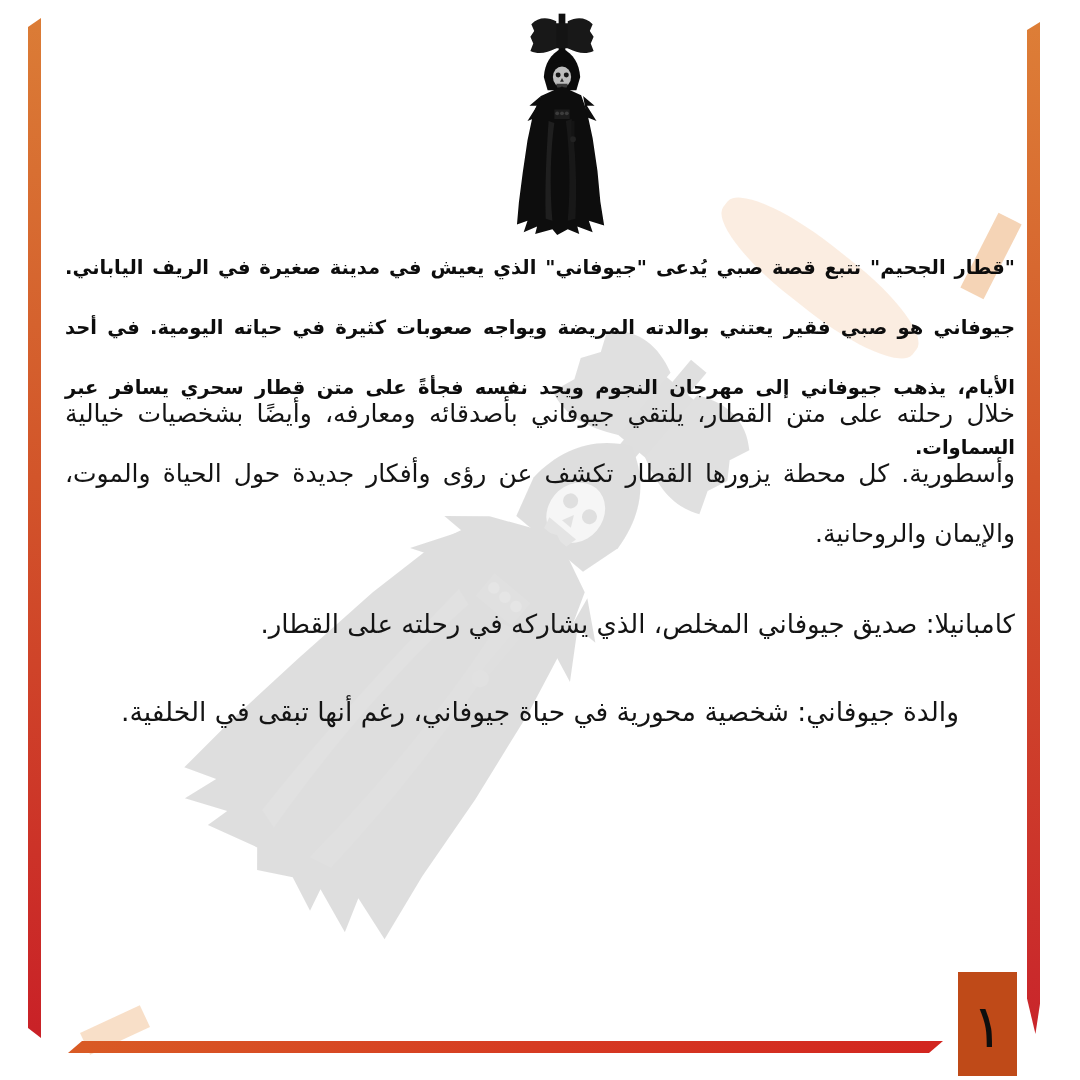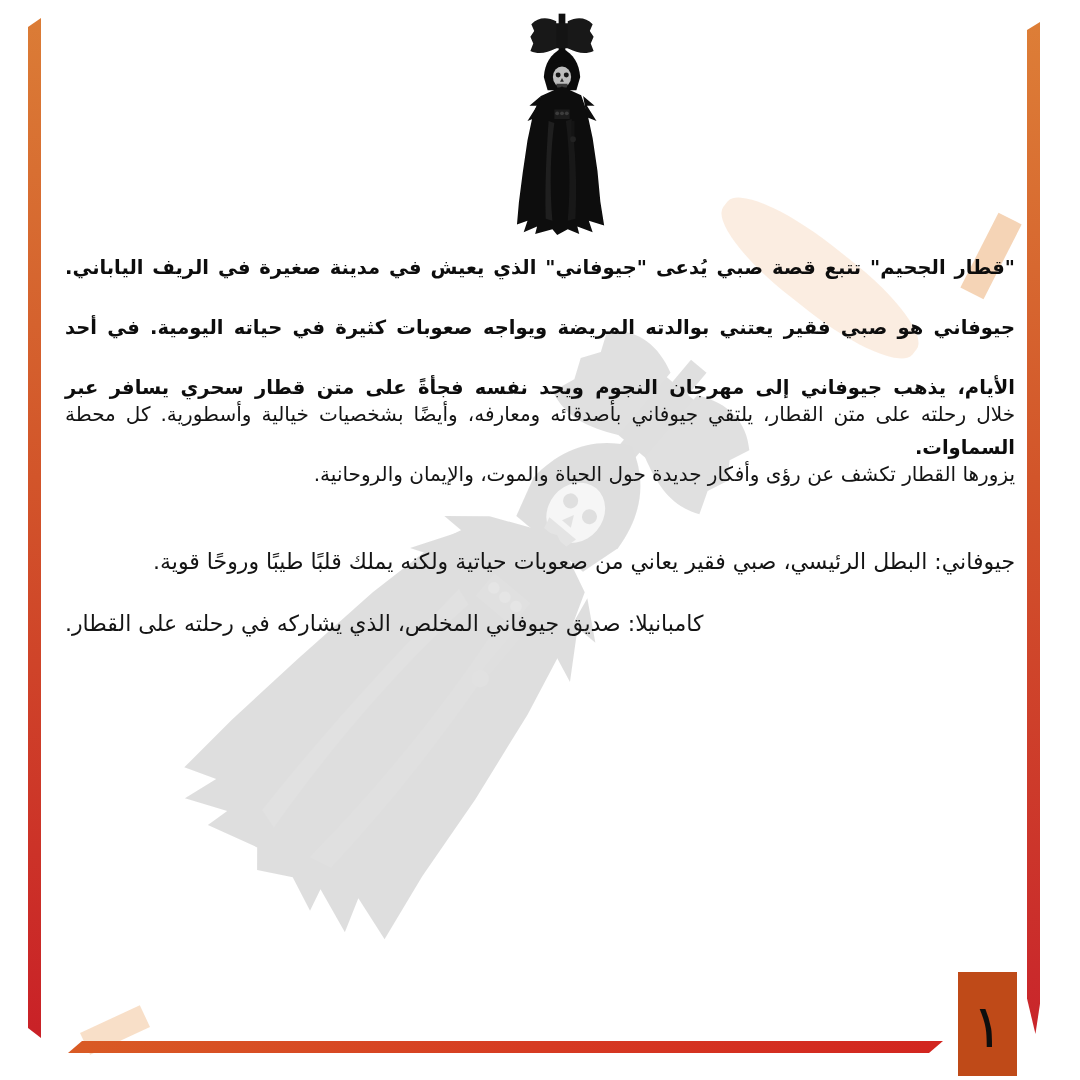--- a/index.html
+++ b/index.html
@@ -46,23 +46,23 @@
   .tint{position:absolute;z-index:1;pointer-events:none;}
   .tint1{left:978px;top:214px;width:26px;height:84px;background:#f3c9a4;opacity:.8;transform:rotate(27deg);}
   .tint2{left:700px;top:245px;width:240px;height:66px;background:#f7dfc8;opacity:.55;transform:rotate(38deg);border-radius:45%;}
   .tint3{left:82px;top:1018px;width:66px;height:24px;background:#f3c9a4;opacity:.6;transform:rotate(-25deg);}
   
   .para{
     position:absolute;left:65px;width:950px;margin:0;direction:rtl;
     color:#141414;z-index:3;
   }
   .p-intro{top:238px;font-size:19.5px;font-weight:bold;line-height:60px;text-align:justify;color:#0d0d0d;}
-  .p-journey{top:384px;font-size:20px;line-height:60px;text-align:justify;}
+  .p-journey{top:384px;font-size:25px;line-height:60px;text-align:justify;}
   .p-giovanni{top:532px;font-size:22px;line-height:60px;text-align:right;}
-  .p-campanella{top:594px;font-size:22px;line-height:60px;text-align:left;}
+  .p-campanella{top:594px;font-size:26px;line-height:60px;text-align:right;}
   .p-mother{top:678px;font-size:26.5px;line-height:68px;text-align:center;}
   .p-life{top:782px;font-size:22.5px;line-height:63px;text-align:justify;}
 </style>
 </head>
 <body>
 
 <div class="canvas">
 
   <svg width="0" height="0" style="position:absolute" aria-hidden="true">
     <defs>
@@ -111,16 +111,16 @@
   <div class="bar-left"></div>
   <div class="bar-right"></div>
   <div class="bar-bottom"></div>
 
   <div class="pagebox">
     <span>١</span>
   </div>
 
   <p class="para p-intro" dir="rtl">"قطار الجحيم" تتبع قصة صبي يُدعى "جيوفاني" الذي يعيش في مدينة صغيرة في الريف الياباني. جيوفاني هو صبي فقير يعتني بوالدته المريضة ويواجه صعوبات كثيرة في حياته اليومية. في أحد الأيام، يذهب جيوفاني إلى مهرجان النجوم ويجد نفسه فجأةً على متن قطار سحري يسافر عبر السماوات.</p>
   <p class="para p-journey" dir="rtl">خلال رحلته على متن القطار، يلتقي جيوفاني بأصدقائه ومعارفه، وأيضًا بشخصيات خيالية وأسطورية. كل محطة يزورها القطار تكشف عن رؤى وأفكار جديدة حول الحياة والموت، والإيمان والروحانية.</p>
-  <p class="para p-giovanni" dir="rtl">جيوفاني: البطل الرئيسي، صبي فقير يعاني من صعوبات حياتية ولكنه يملك قلبًا طيبًا وروحًا قوية.</p>
   <p class="para p-campanella" dir="rtl">كامبانيلا: صديق جيوفاني المخلص، الذي يشاركه في رحلته على القطار.</p>
+  <p class="para p-mother" dir="rtl">والدة جيوفاني: شخصية محورية في حياة جيوفاني، رغم أنها تبقى في الخلفية.</p>
 
 </div>
 
 </body></html>

